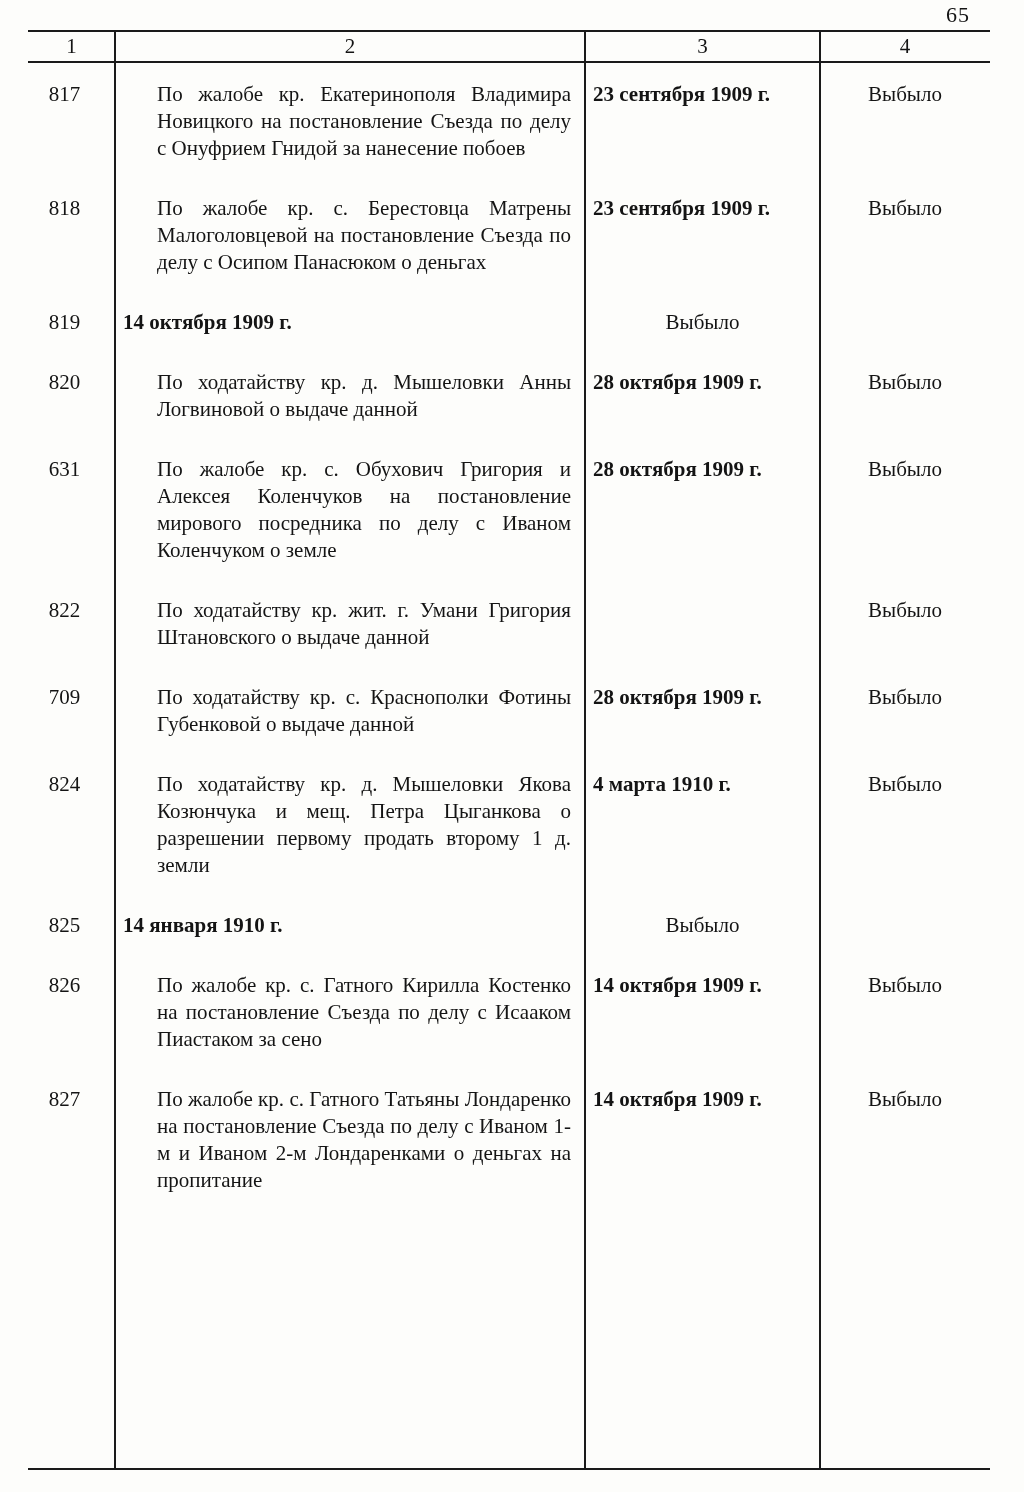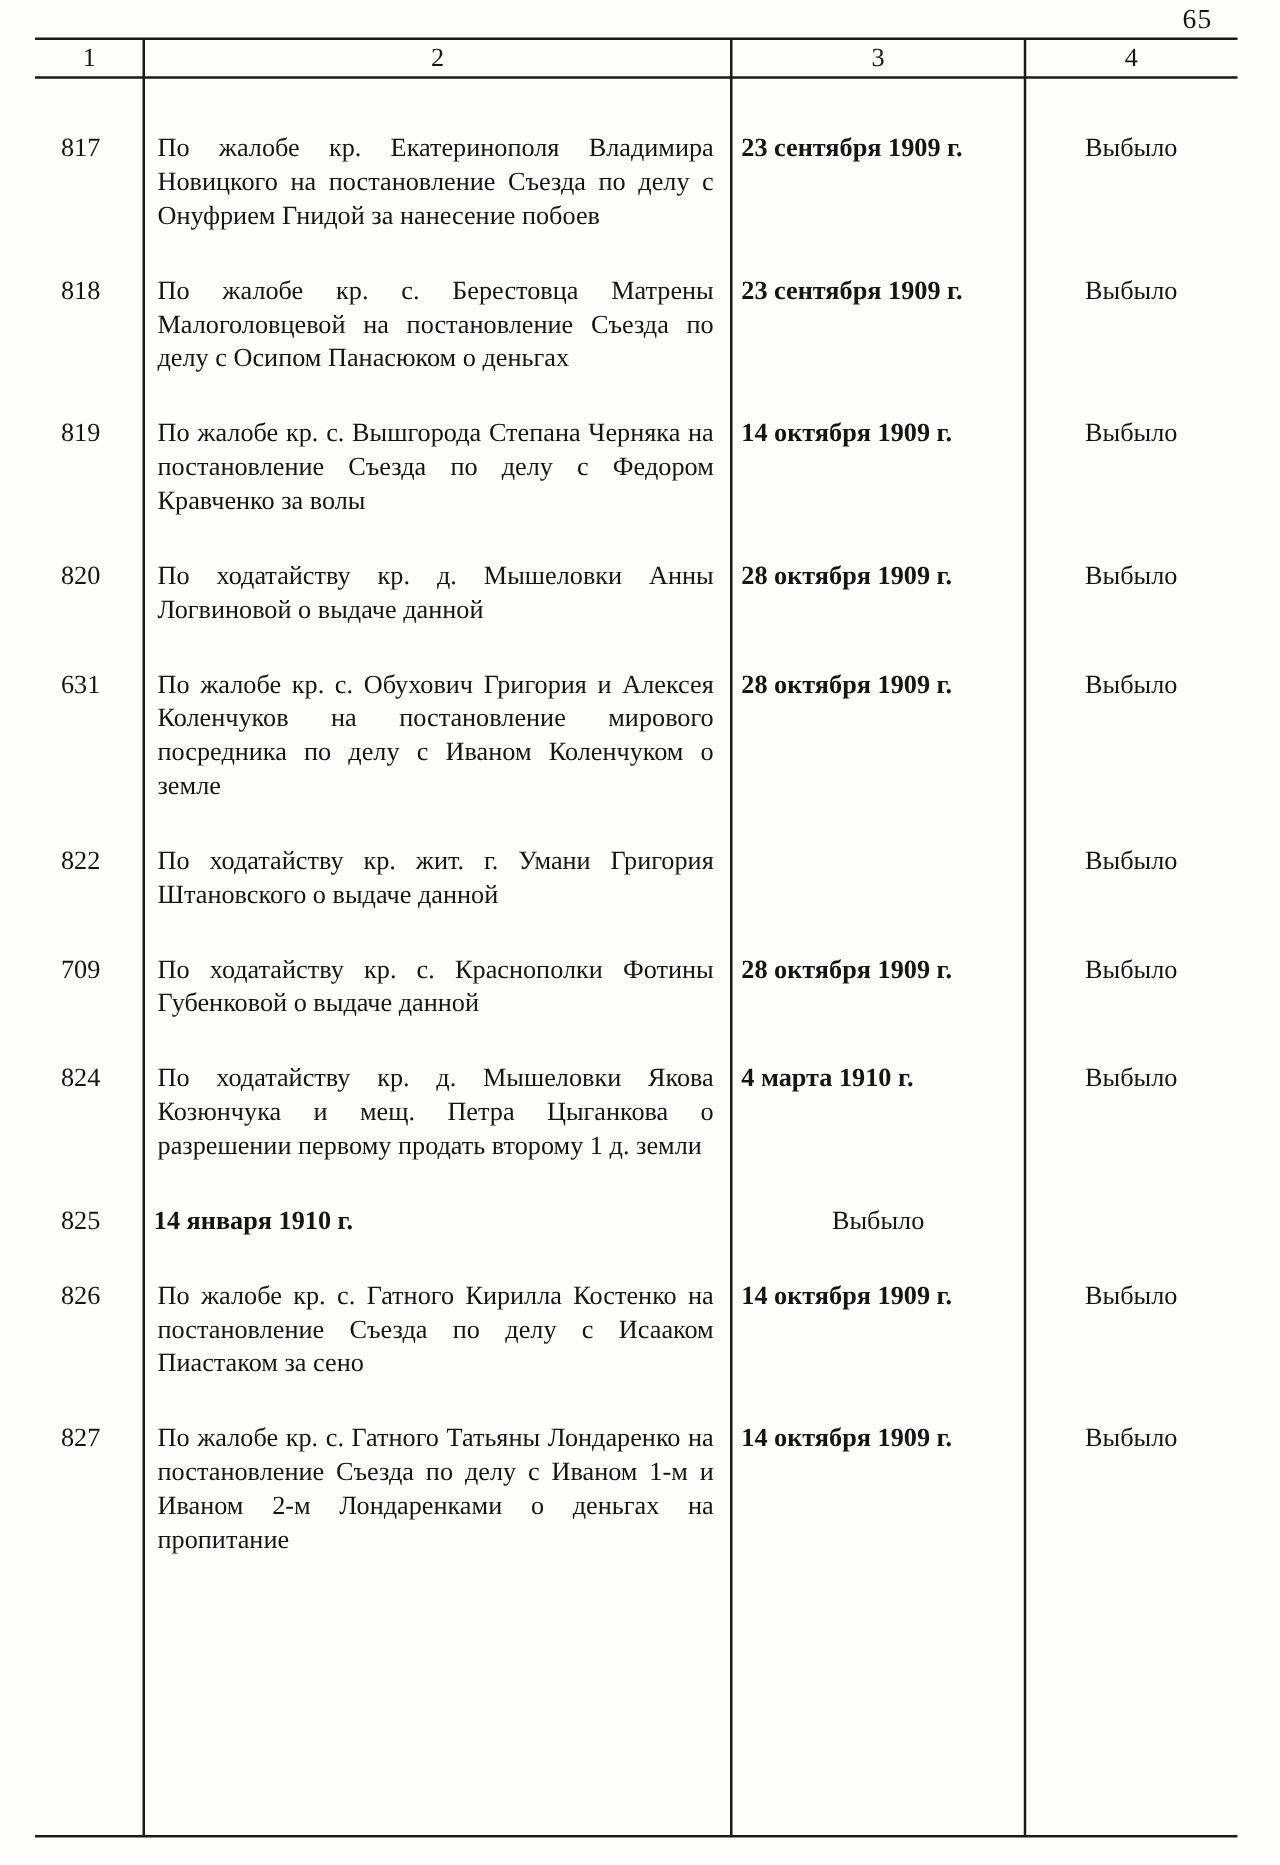--- a/index.html
+++ b/index.html
@@ -46,39 +46,40 @@
     grid-template-columns: 87px 470px 235px 170px;
     height: 31px;
     align-items: center;
     border-bottom: 2px solid #1a1a1a;
   }
   .hc {
     text-align: center;
     font-size: 21px;
   }
   .tbody {
-    padding-top: 42px;
+    padding-top: 18px;
     height: calc(100% - 31px);
     overflow: hidden;
   }
   .trow {
     display: grid;
     grid-template-columns: 87px 470px 235px 170px;
     margin-bottom: 33px;
     font-size: 21px;
     line-height: 27px;
   }
   .cell-num {
     text-align: center;
     padding-right: 14px;
   }
   .cell-desc {
     text-align: justify;
     padding: 0 14px 0 11px;
     hyphens: none;
+    margin-left: 31px;
   }
   .cell-date {
     text-align: left;
     padding: 0 8px;
     font-weight: bold;
   }
   .cell-status {
     text-align: center;
   }
 </style>
@@ -112,21 +113,20 @@
 
   <div class="trow">
     <div class="cell-num">818</div>
     <div class="cell-desc">По жалобе кр. с. Берестовца Матрены Малоголовцевой на постановление Съезда по делу с Осипом Панасюком о деньгах</div>
     <div class="cell-date">23 сентября 1909 г.</div>
     <div class="cell-status">Выбыло</div>
   </div>
 
   <div class="trow">
     <div class="cell-num">819</div>
-    <div class="cell-desc">По жалобе кр. с. Вышгорода Степана Черняка на постановление Съезда по делу с Федором Кравченко за волы</div>
     <div class="cell-date">14 октября 1909 г.</div>
     <div class="cell-status">Выбыло</div>
   </div>
 
   <div class="trow">
     <div class="cell-num">820</div>
     <div class="cell-desc">По ходатайству кр. д. Мышеловки Анны Логвиновой о выдаче данной</div>
     <div class="cell-date">28 октября 1909 г.</div>
     <div class="cell-status">Выбыло</div>
   </div>

